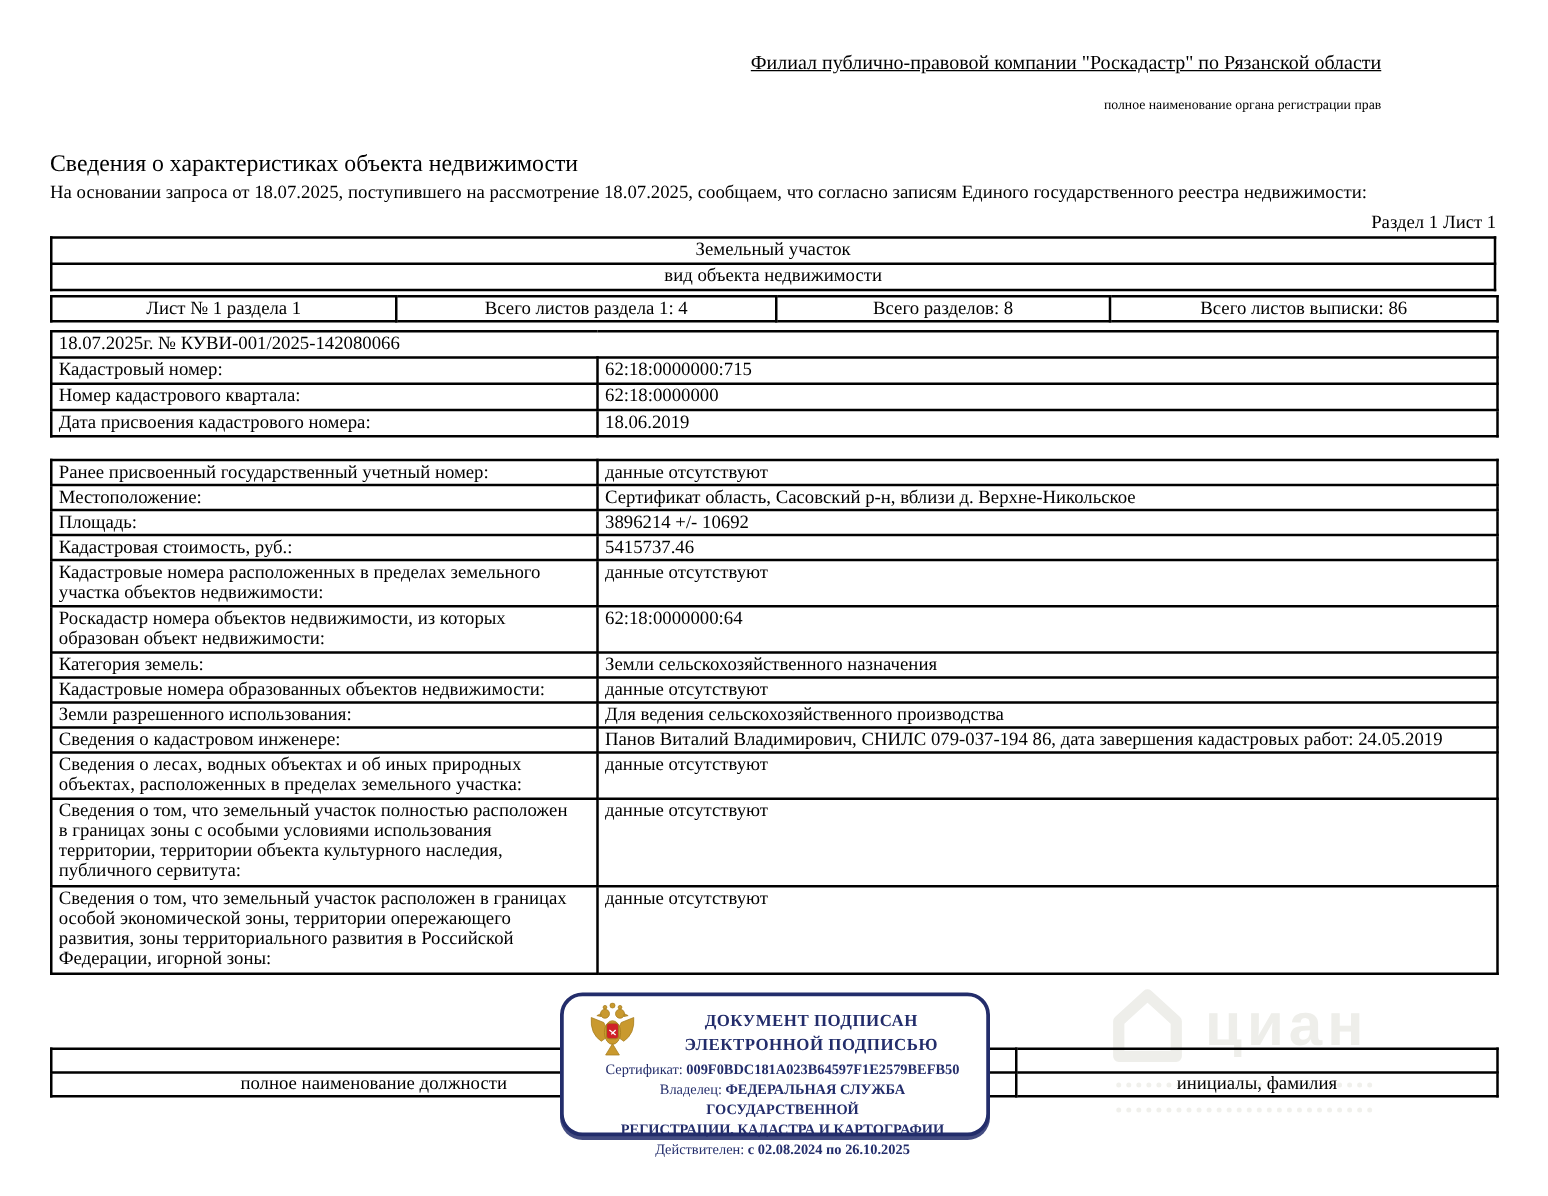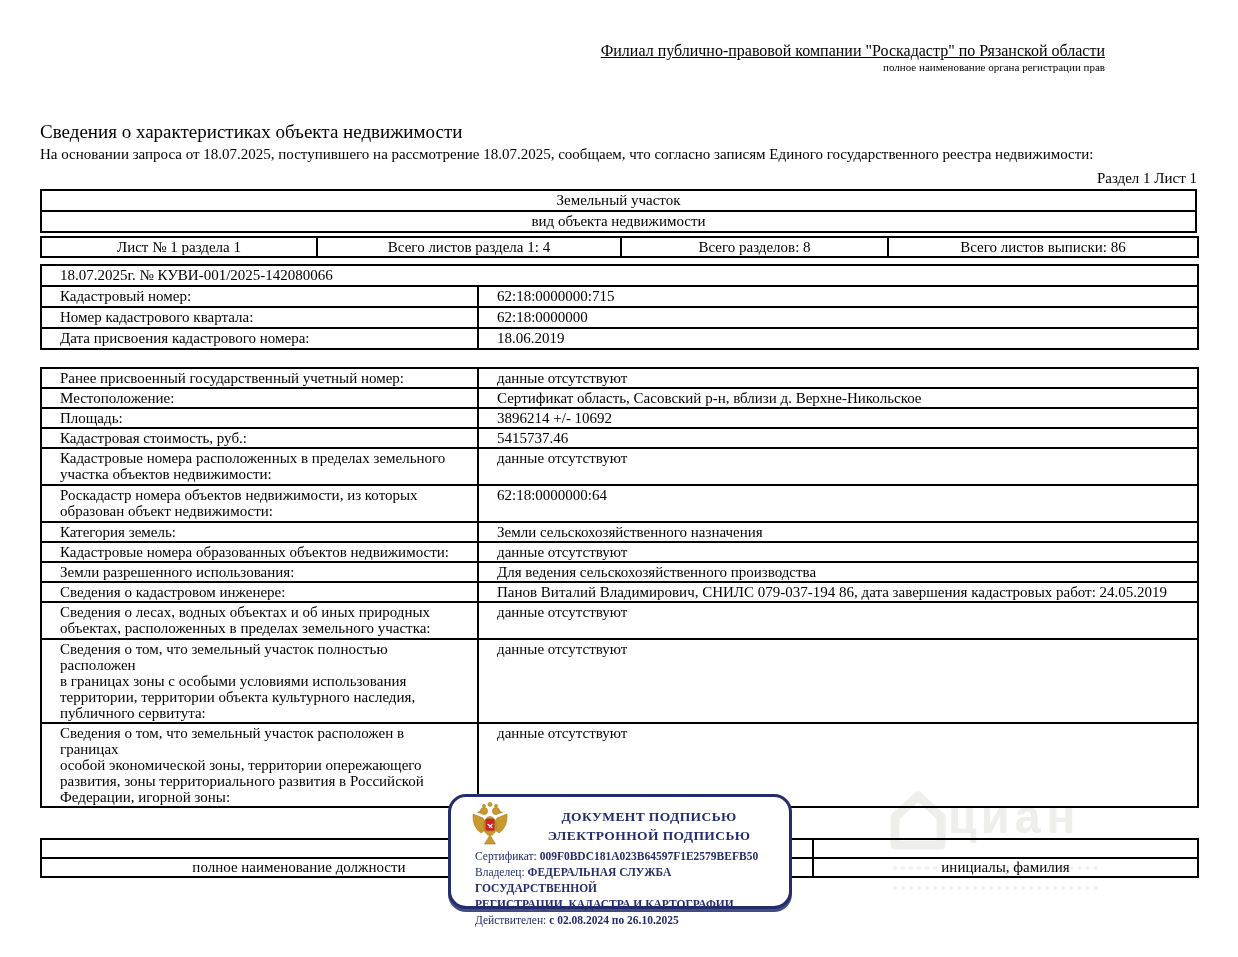--- a/index.html
+++ b/index.html
@@ -2,49 +2,49 @@
 <html><head>
 <meta charset="utf-8">
 <style>
   html,body{margin:0;padding:0;}
   body{
     width:1238px;height:957px;position:relative;background:#ffffff;
     font-family:"Liberation Serif",serif;color:#000;overflow:hidden;
   }
   .hdr{position:absolute;left:40px;top:42px;width:1065px;text-align:right;}
   .org{font-size:16px;text-decoration:underline;}
-  .org-cap{font-size:11px;margin-top:1px;}
+  .org-cap{font-size:11px;margin-top:18px;}
   .doc-title{font-size:16px;margin-top:2px;}
   .sect-title{position:absolute;left:40px;top:121px;width:1157px;text-align:left;font-size:19px;}
   .req-line{position:absolute;left:40px;top:146px;width:1157px;font-size:15px;}
   .sect-sheet{position:absolute;left:40px;top:170px;width:1157px;text-align:right;font-size:15px;}
 
   table.doc-t{position:absolute;left:40px;width:1157px;border-collapse:collapse;table-layout:fixed;
     font-size:15px;line-height:16px;z-index:1;}
-  table.doc-t td{border:2px solid #000;padding:1px 18px;vertical-align:top;white-space:pre-line;overflow:hidden;}
+  table.doc-t td{border:2px solid #000;padding:1px 5px;vertical-align:top;white-space:pre-line;overflow:hidden;}
   .t-obj{top:189px;} .t-obj td{text-align:center;height:17px;}
   .t-sheet{top:236px;} .t-sheet td{text-align:center;padding:2px 5px;}
   .t-cad{top:264px;} .t-cad td{height:17px;}
   .t-det{top:367px;}
   .t-det tr.r1 td{height:16px;}
   .t-det tr.r2 td{height:33px;}
-  .t-det tr.r4 td{height:66px;border-radius:27px;}
+  .t-det tr.r4 td{height:66px;}
   .t-sig{top:838px;} .t-sig td{height:15px;text-align:center;line-height:15px;}
 
-  .watermark{position:absolute;left:890px;top:790px;z-index:0;display:flex;align-items:center;gap:2px;
-    font-family:Liberation Mono, monospace;font-weight:bold;font-size:48px;color:#eeeeea;letter-spacing:4px;}
+  .watermark{position:absolute;left:890px;top:790px;z-index:0;display:flex;align-items:center;gap:18px;
+    font-family:Liberation Sans, sans-serif;font-weight:bold;font-size:48px;color:#eeeeea;letter-spacing:4px;}
   .wm-dots1{position:absolute;left:893px;top:866px;width:205px;border-top:4px dotted #f0f0ec;z-index:0;}
   .wm-dots2{position:absolute;left:893px;top:886px;width:205px;border-top:4px dotted #f0f0ec;z-index:0;}
 
   .stamp{position:absolute;left:448px;top:794px;width:338px;height:109px;background:#fff;
     border:3px solid #232d6b;border-radius:18px;z-index:3;color:#232d6b;
     box-shadow:0 3px 0 rgba(35,45,107,.85);}
   .stamp-eagle{position:absolute;left:20px;top:5px;}
   .stamp-head{margin:10px 12px 3px 70px;text-align:center;font-weight:bold;font-size:13.5px;line-height:19px;letter-spacing:.4px;}
-  .stamp-line{margin:0 12px 0 24px;font-size:11.5px;line-height:16px;white-space:pre-line;}
+  .stamp-line{margin:0 12px 0 24px;font-size:11.5px;line-height:16px;white-space:pre-line;text-align:center;}
   .stamp-line .val{font-weight:bold;}
 </style>
 </head>
 <body>
 
 <div class="watermark">
   <svg width="56" height="60" viewBox="0 0 56 60">
     <path d="M28 6 L51 27 L51 55 L5 55 L5 27 Z" fill="none" stroke="#eeeeea" stroke-width="9" stroke-linejoin="round"></path>
   </svg>
   <span>циан</span>
@@ -214,20 +214,20 @@
       <path d="M28.5 9 L31.5 10.5 L28.2 11.2 Z"></path>
       <circle cx="13" cy="3.8" r="1.5"></circle>
       <circle cx="25" cy="3.8" r="1.5"></circle>
       <circle cx="19" cy="2.4" r="2"></circle>
       <path d="M19 33 L13.5 42 L24.5 42 Z"></path>
     </g>
     <rect x="14.2" y="16.5" width="9.6" height="12.5" rx="2.2" fill="#cf2128" stroke="#a67c1e" stroke-width="0.8"></rect>
     <path d="M16.5 22 L21.5 26 M21.5 22 L18 25.5" stroke="#ffffff" stroke-width="1.1" fill="none"></path>
   </svg>
   <div class="stamp-head">
-    <div>ДОКУМЕНТ ПОДПИСЬЮ</div>
+    <div>ДОКУМЕНТ ПОДПИСАН</div>
     <div>ЭЛЕКТРОННОЙ ПОДПИСЬЮ</div>
   </div>
   <div class="stamp-line"><span class="lbl">Сертификат:</span> <span class="val">009F0BDC181A023B64597F1E2579BEFB50</span></div>
   <div class="stamp-line"><span class="lbl">Владелец:</span> <span class="val">ФЕДЕРАЛЬНАЯ СЛУЖБА ГОСУДАРСТВЕННОЙ
 РЕГИСТРАЦИИ, КАДАСТРА И КАРТОГРАФИИ</span></div>
   <div class="stamp-line"><span class="lbl">Действителен:</span> <span class="val">с 02.08.2024 по 26.10.2025</span></div>
 </div>
 
 </body></html>

